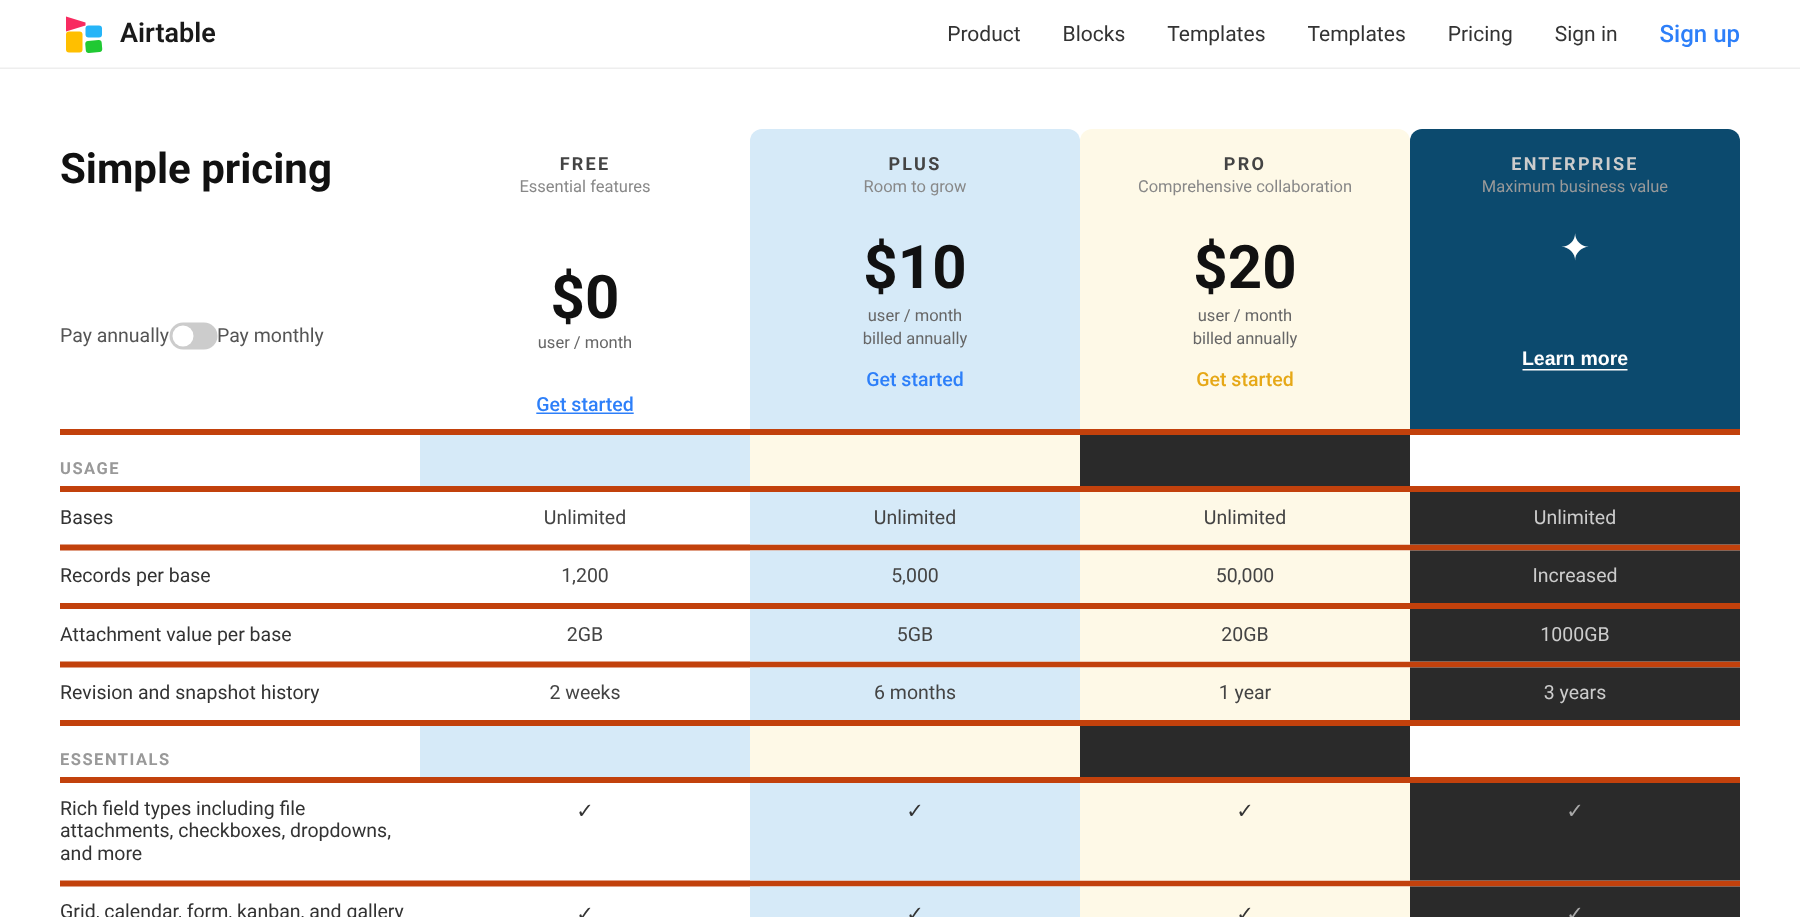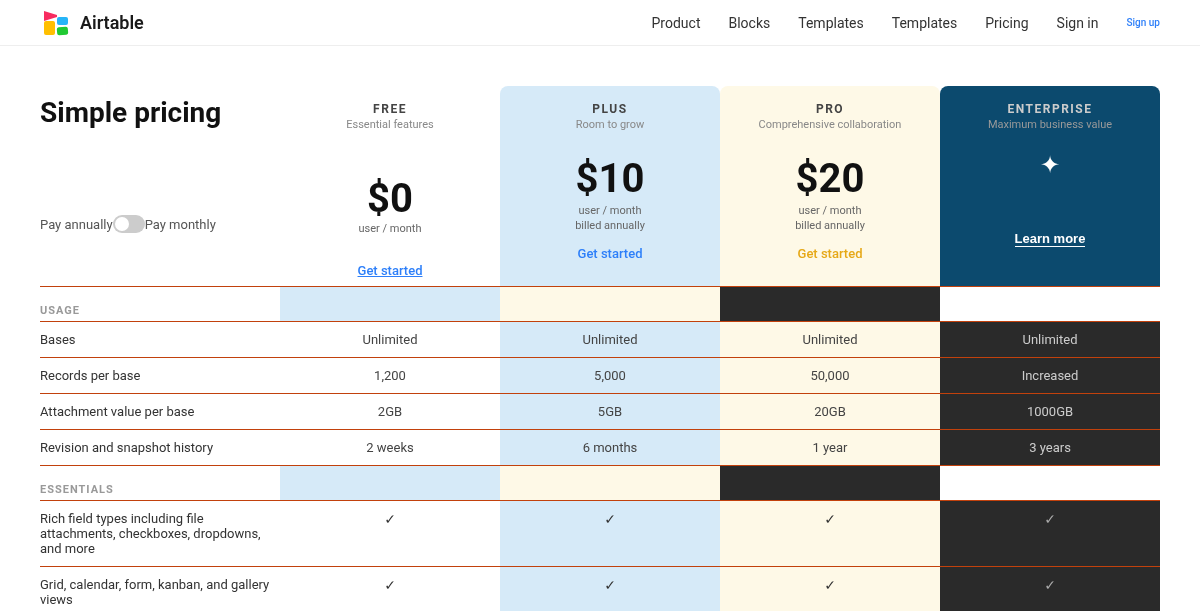--- a/index.html
+++ b/index.html
@@ -5,21 +5,21 @@
     * { box-sizing: border-box; margin: 0; padding: 0; }
     body { font-family: -apple-system, BlinkMacSystemFont, 'Segoe UI', Roboto, sans-serif; background: #fff; color: #333; font-size: 14px; }
 
     
     nav { display: flex; align-items: center; padding: 0 40px; height: 46px; border-bottom: 1px solid #eee; }
     .nav-logo { display: flex; align-items: center; gap: 8px; margin-right: auto; }
     .logo-icon { width: 32px; height: 32px; }
     .nav-logo-text { font-size: 18px; font-weight: 600; color: #1a1a1a; }
     .nav-links { display: flex; gap: 28px; align-items: center; }
     .nav-link { text-decoration: none; color: #333; font-size: 14px; }
-    .nav-link-signup { color: #2d7ff9; font-weight: 500; text-decoration: none; font-size: 10px; }
+    .nav-link-signup { color: #2d7ff9; font-weight: 500; text-decoration: none; font-size: 16px; }
 
     
     .main { padding: 40px 40px 0 40px; }
     .pricing-title { font-size: 28px; font-weight: 700; color: #111; padding-top: 10px; }
 
     .plan-header { text-align: center; padding: 16px 8px 20px; }
     .plan-header.plus { background: #d6eaf8; border-radius: 8px 8px 0 0; }
     .plan-header.pro { background: #fef9e7; border-radius: 8px 8px 0 0; }
     .plan-header.enterprise { background: #0c4a6e; border-radius: 8px 8px 0 0; }
 
@@ -47,21 +47,21 @@
     .toggle-thumb { width: 14px; height: 14px; background: #fff; border-radius: 50%; position: absolute; top: 2px; left: 2px; }
 
     
     .free-price-area { text-align: center; padding: 24px 8px 8px; }
     .free-price { font-size: 40px; font-weight: 700; color: #111; }
     .free-price-sub { font-size: 11px; color: #666; }
     .free-cta { margin-top: 14px; font-size: 13px; font-weight: 500; color: #2d7ff9; cursor: pointer; display: inline-block; }
     .section-header-text { font-size: 11px; font-weight: 700; letter-spacing: 1px; color: #999; text-transform: uppercase; }
 
     
-    .feature-row { display: grid; grid-template-columns: 240px 1fr 1fr 1fr 1fr; border-top: 1px solid #c2410c; }
+    .feature-row { display: grid; grid-template-columns: 240px 1fr 1fr 1fr 1fr; border-top: 4px solid #c2410c; }
     .feature-label { padding: 10px 0; font-size: 13px; color: #333; }
     .feature-value { text-align: center; padding: 10px 8px; font-size: 13px; color: #444; }
     .feature-value.plus { background: #d6eaf8; }
     .feature-value.pro { background: #fef9e7; }
     .feature-value.enterprise { background: #2a2a2a; color: #ccc; }
     .checkmark { color: #333; font-size: 14px; }
     .feature-value.enterprise .checkmark { color: #aaa; }
 
     .full-grid { display: grid; grid-template-columns: 240px 1fr 1fr 1fr 1fr; }
     .free-col-header { }

